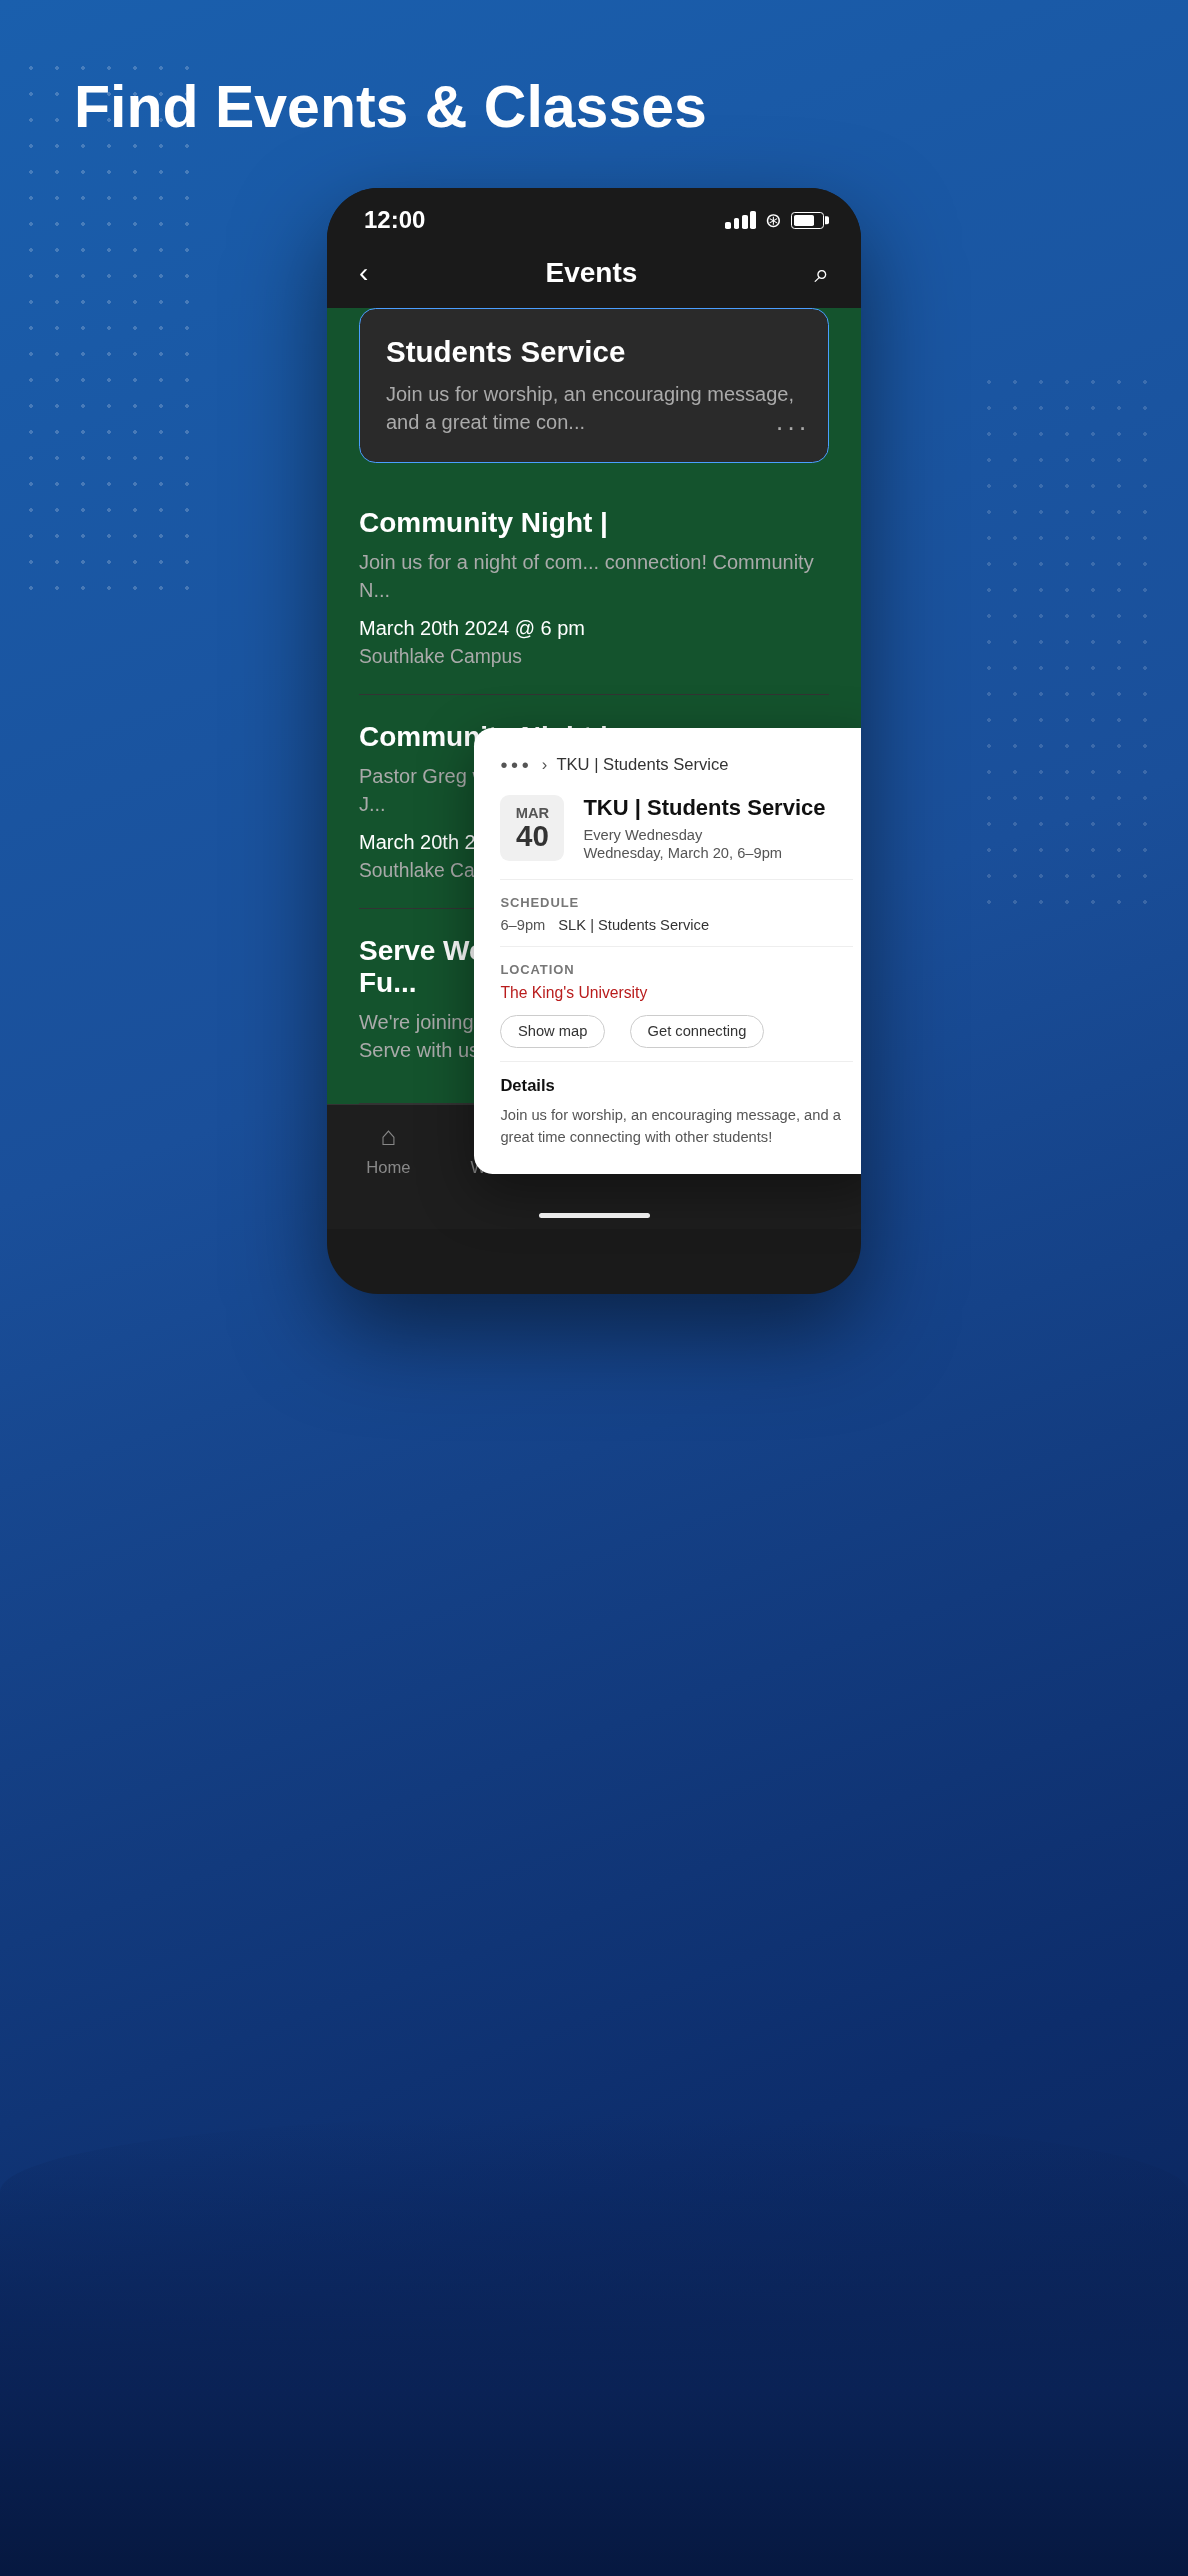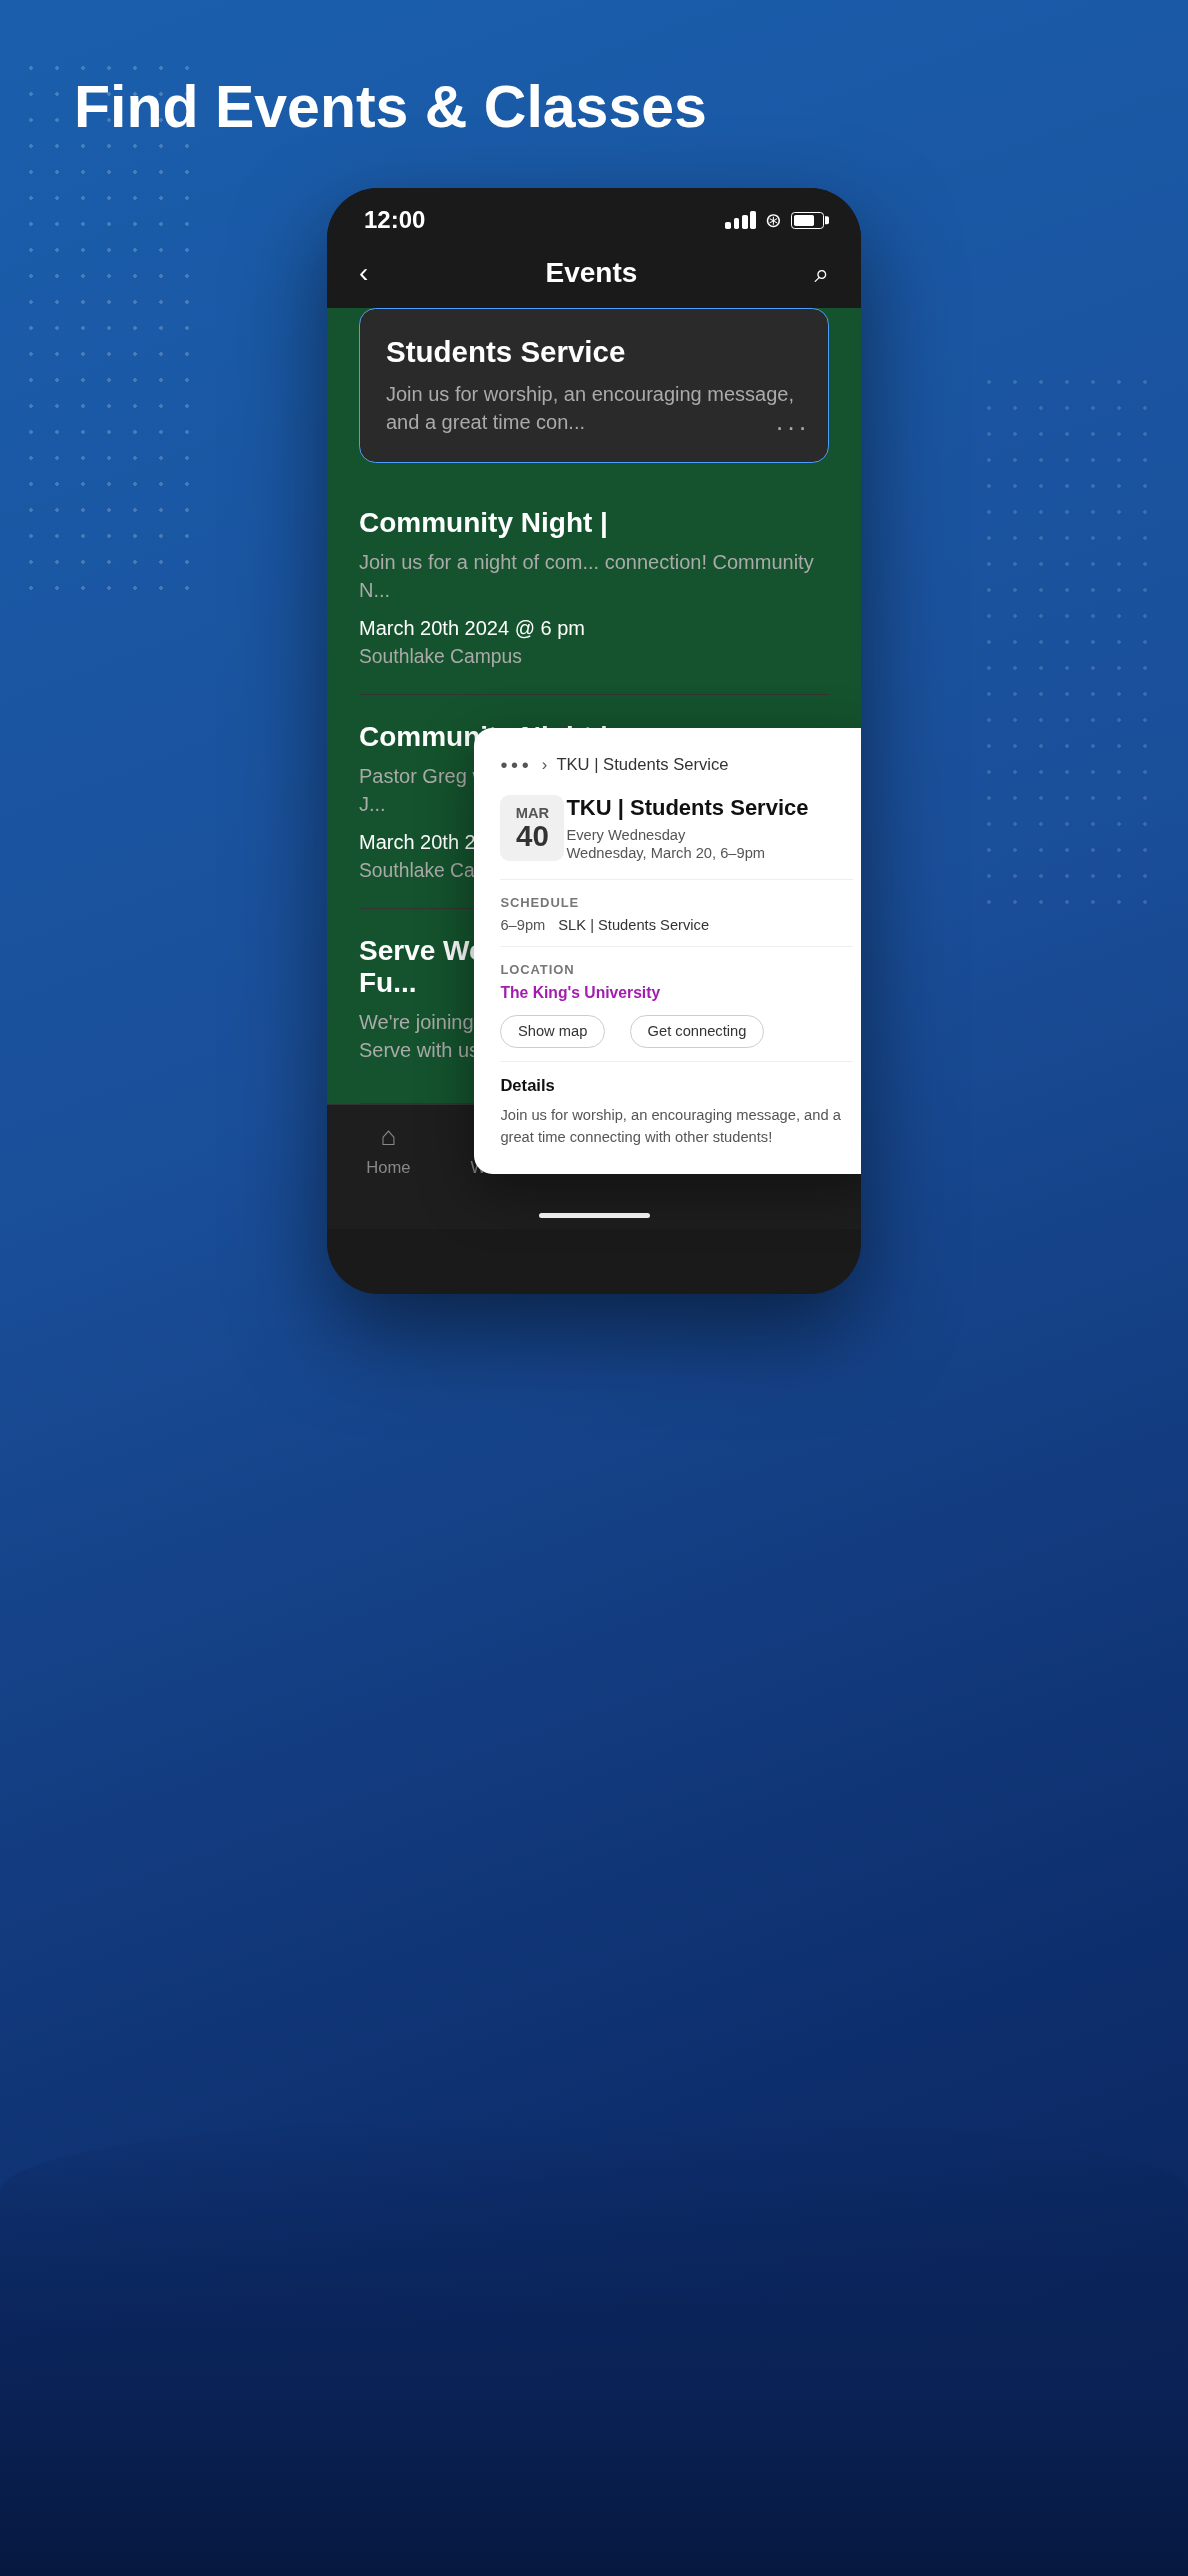--- a/index.html
+++ b/index.html
@@ -281,21 +281,21 @@
       font-size: 16.6px;
     }
     .popup-breadcrumb-text {
       color: #333;
       font-size: 16.6px;
       font-weight: 500;
     }
 
     .popup-event-header {
       display: flex;
-      gap: 2px;
+      gap: 19px;
       margin-bottom: 18.4px;
     }
     .popup-date-box {
       background: #f0f0f0;
       border-radius: 9.2px;
       padding: 9.2px 13px;
       text-align: center;
       min-width: 64px;
     }
     .popup-date-month {
@@ -347,22 +347,22 @@
       font-size: 14.7px;
       color: #555;
     }
     .popup-schedule-name {
       font-size: 14.7px;
       color: #333;
       font-weight: 500;
     }
     .popup-location-name {
       font-size: 15.7px;
-      font-weight: 700;
-      color: #a21caf;
+      font-weight: 400;
+      color: #b91c1c;
       margin-bottom: 3.7px;
     }
     .popup-location-addr {
       font-size: 14.7px;
       color: #555;
       line-height: 1.5;
     }
     .popup-action-buttons {
       display: flex;
       gap: 25px;

